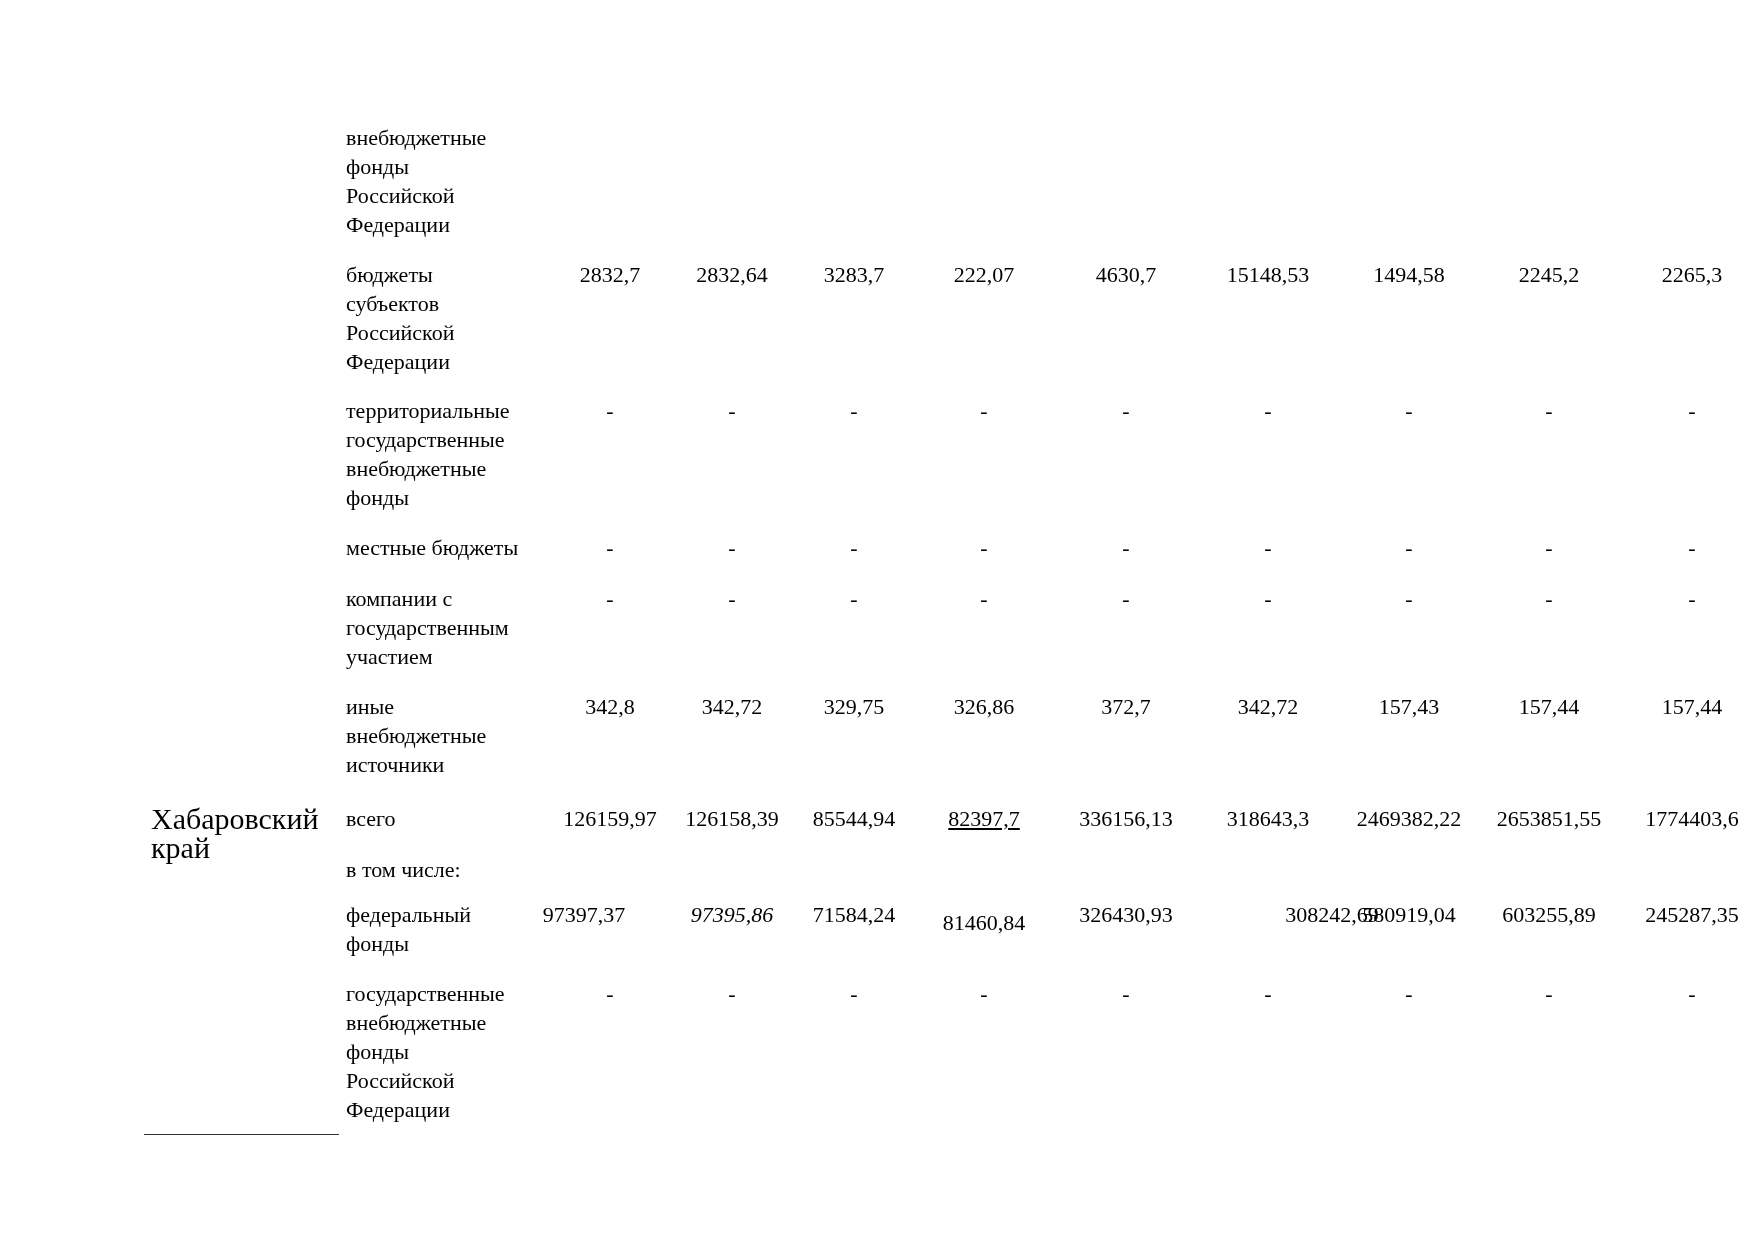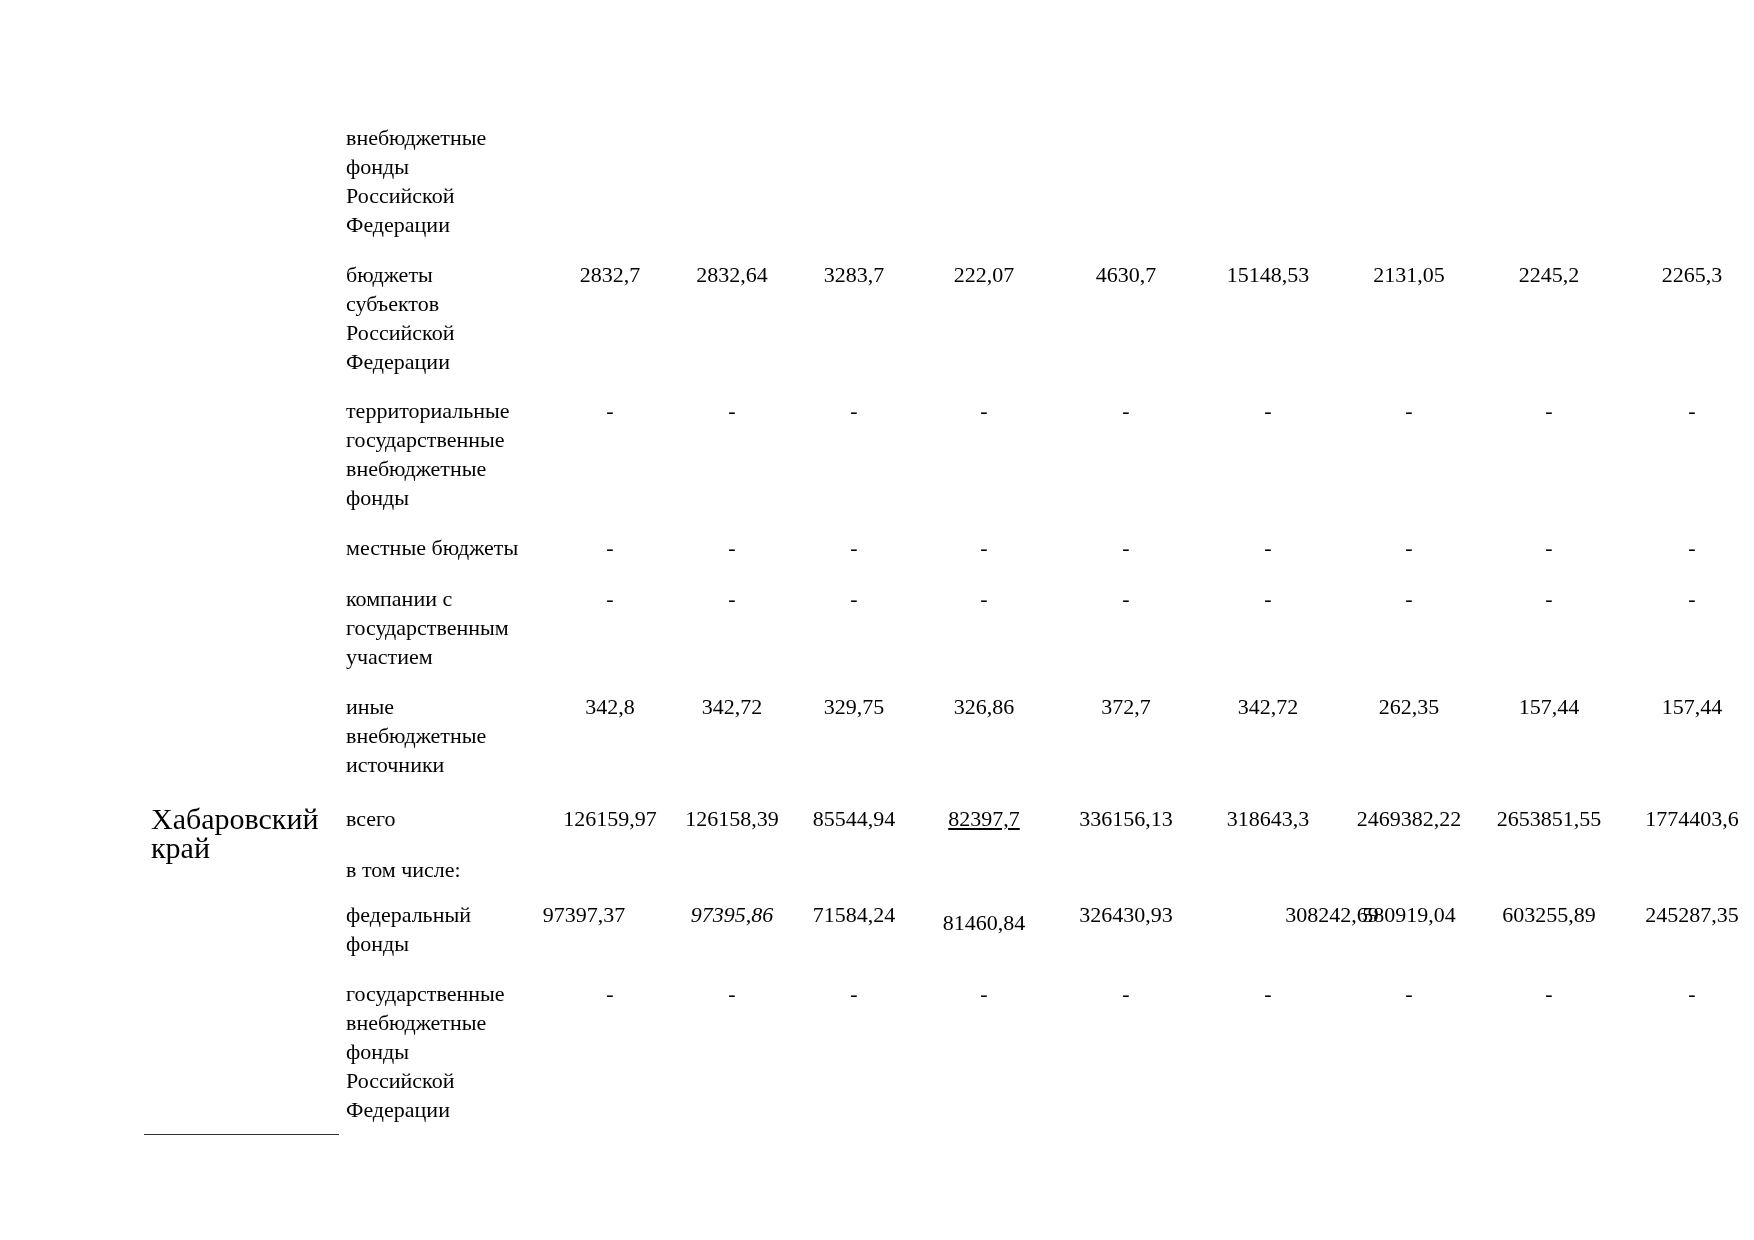--- a/index.html
+++ b/index.html
@@ -31,21 +31,21 @@
         <span>субъектов</span>
         <span>Российской</span>
         <span>Федерации</span>
       </div>
       <div class="cell" style="left: 610px;">2832,7</div>
       <div class="cell" style="left: 732px;">2832,64</div>
       <div class="cell" style="left: 854px;">3283,7</div>
       <div class="cell" style="left: 984px;">222,07</div>
       <div class="cell" style="left: 1126px;">4630,7</div>
       <div class="cell" style="left: 1268px;">15148,53</div>
-      <div class="cell" style="left: 1409px;">2131,05</div>
+      <div class="cell" style="left: 1409px;">1494,58</div>
       <div class="cell" style="left: 1549px;">2245,2</div>
       <div class="cell" style="left: 1692px;">2265,3</div>
     </div>
     <div class="row" style="top: 396px;">
       <div class="label">
         <span>территориальные</span>
         <span>государственные</span>
         <span>внебюджетные</span>
         <span>фонды</span>
       </div>
@@ -94,21 +94,21 @@
         <span>иные</span>
         <span>внебюджетные</span>
         <span>источники</span>
       </div>
       <div class="cell" style="left: 610px;">342,8</div>
       <div class="cell" style="left: 732px;">342,72</div>
       <div class="cell" style="left: 854px;">329,75</div>
       <div class="cell" style="left: 984px;">326,86</div>
       <div class="cell" style="left: 1126px;">372,7</div>
       <div class="cell" style="left: 1268px;">342,72</div>
-      <div class="cell" style="left: 1409px;">262,35</div>
+      <div class="cell" style="left: 1409px;">157,43</div>
       <div class="cell" style="left: 1549px;">157,44</div>
       <div class="cell" style="left: 1692px;">157,44</div>
     </div>
     <div class="row" style="top: 804px;">
       <div class="region">
         <div>Хабаровский</div>
         <div>край</div>
       </div>
       <div class="label">
         <span>всего</span>

